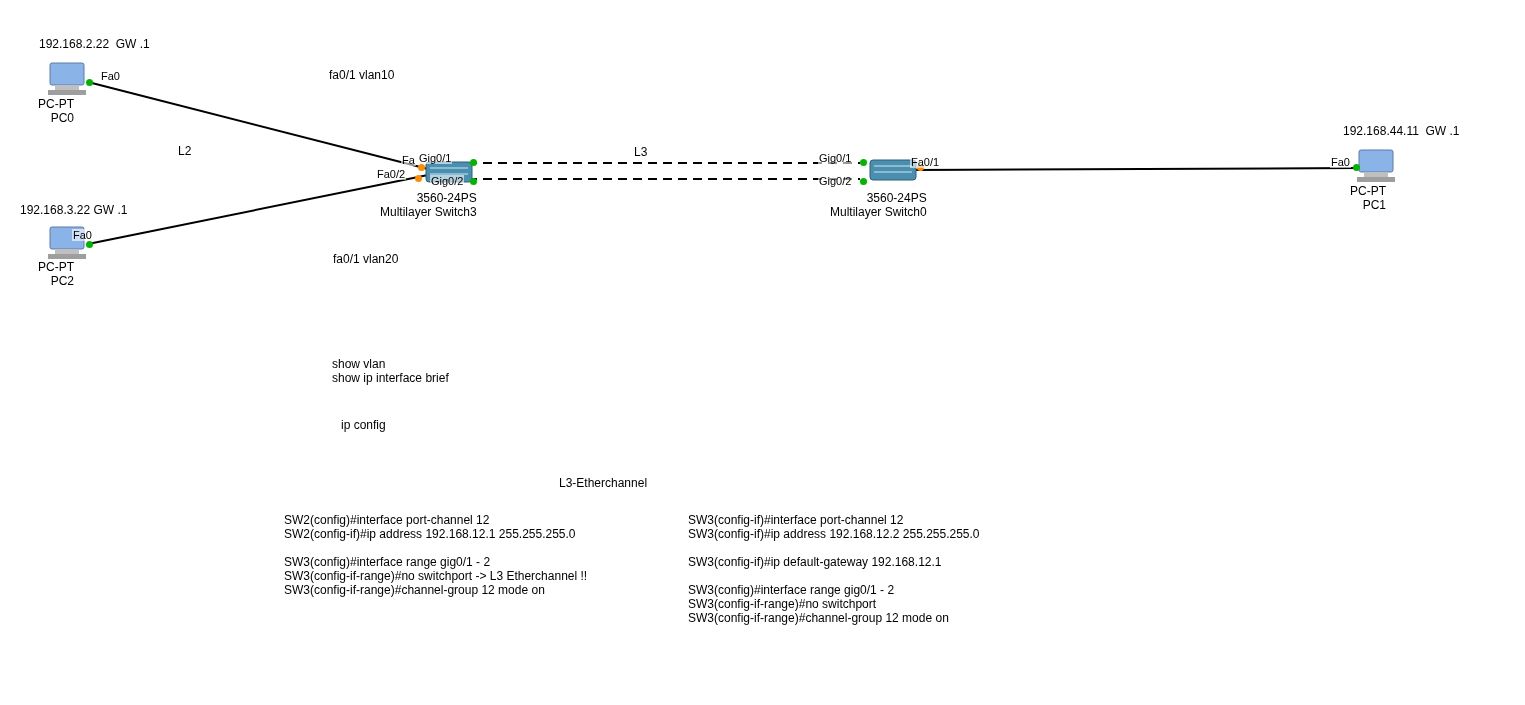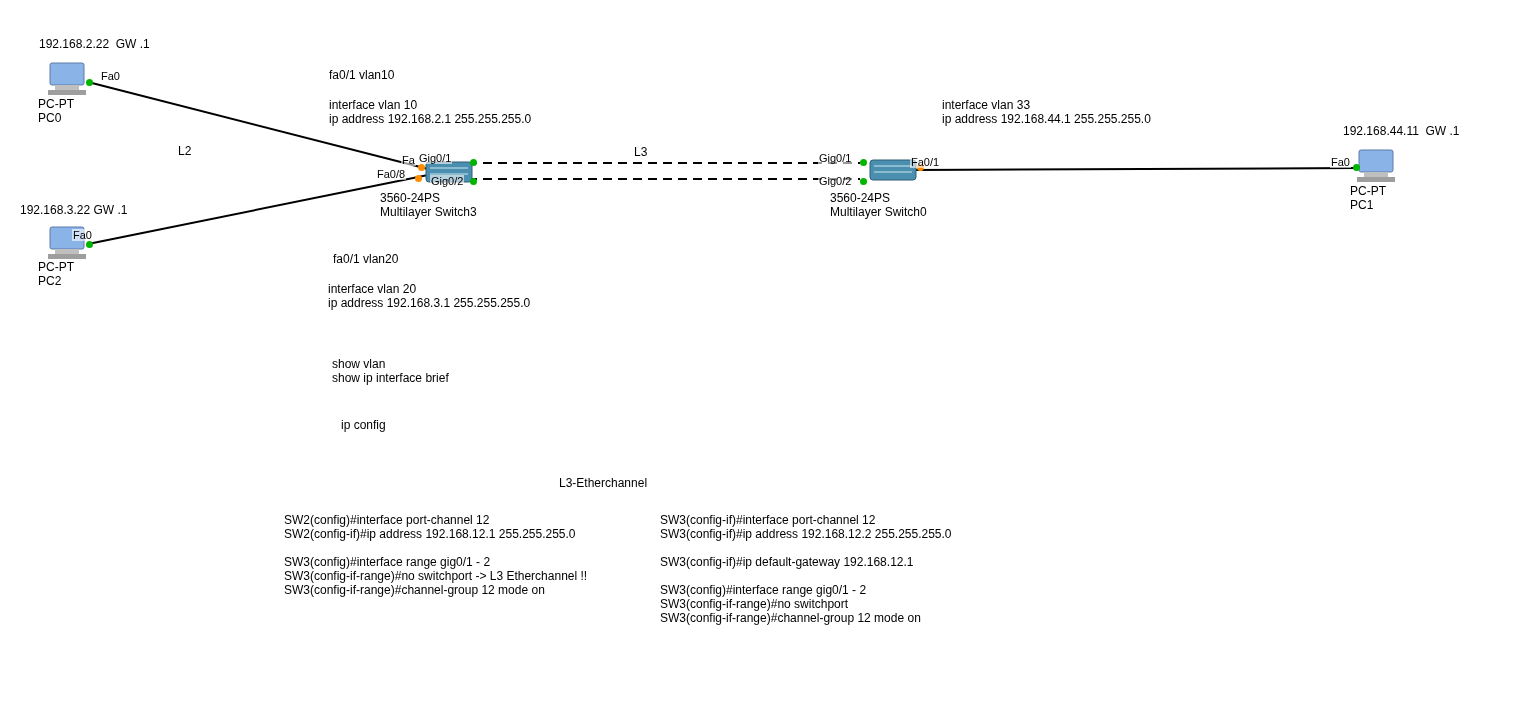--- a/index.html
+++ b/index.html
@@ -1,18 +1,18 @@
 <!DOCTYPE html>
 <html><head>
 <meta charset="utf-8">
 <style>
   html,body{margin:0;padding:0;width:1525px;height:705px;background:#fff;font-family:Tahoma,Arial,sans-serif;font-size:12px;color:#000;position:relative;overflow:hidden}
   .canvas{position:absolute;inset:0}
   .txt{position:absolute;white-space:pre;line-height:14px}
-  .device-label{position:absolute;text-align:left;white-space:nowrap}
+  .device-label{position:absolute;text-align:right;white-space:nowrap}
   .link-port{position:absolute;font-size:11px;background:rgba(255,255,255,.6);padding:0 1px}
   .status-dot{position:absolute;width:7px;height:7px;border-radius:50%}
   .green{background:#00b400}
   .orange{background:#ff8c00}
   svg{position:absolute;inset:0;width:1525px;height:705px;pointer-events:none}
 </style>
 </head>
 <body>
 
 <div class="canvas">
@@ -59,21 +59,21 @@
 <div class="status-dot green" style="left:470px;top:159px"></div>
 <div class="status-dot green" style="left:470px;top:178px"></div>
 <div class="status-dot green" style="left:860px;top:159px"></div>
 <div class="status-dot green" style="left:860px;top:178px"></div>
 <div class="status-dot orange" style="left:917px;top:164px"></div>
 
 <div class="link-port" style="left:100px;top:70px">Fa0</div>
 <div class="link-port" style="left:72px;top:229px">Fa0</div>
 <div class="link-port" style="left:1330px;top:156px">Fa0</div>
 <div class="link-port" style="left:401px;top:154px">Fa</div>
-<div class="link-port" style="left:376px;top:168px">Fa0/8</div>
+<div class="link-port" style="left:376px;top:168px">Fa0/2</div>
 <div class="link-port" style="left:418px;top:152px">Gig0/1</div>
 <div class="link-port" style="left:430px;top:175px">Gig0/2</div>
 <div class="link-port" style="left:818px;top:152px">Gig0/1</div>
 <div class="link-port" style="left:818px;top:175px">Gig0/2</div>
 <div class="link-port" style="left:910px;top:156px">Fa0/1</div>
 
 <div class="txt" style="left:39px;top:37px">192.168.2.22  GW .1</div>
 <div class="device-label" style="left:38px;top:97px">
   <span>PC-PT</span><br>
   <span>PC0</span>
@@ -96,38 +96,32 @@
   <span>Multilayer Switch3</span>
 </div>
 <div class="device-label" style="left:830px;top:191px">
   <span>3560-24PS</span><br>
   <span>Multilayer Switch0</span>
 </div>
 
 <div class="txt" style="left:178px;top:144px">L2</div>
 <div class="txt" style="left:634px;top:145px">L3</div>
 <div class="txt" style="left:329px;top:68px">fa0/1 vlan10</div>
-<div class="txt" style="left:329px;top:98px">interface vlan 10
-ip address 192.168.2.1 255.255.255.0</div>
-<div class="txt" style="left:942px;top:98px">interface vlan 33
-ip address 192.168.44.1 255.255.255.0</div>
 <div class="txt" style="left:333px;top:252px">fa0/1 vlan20</div>
-<div class="txt" style="left:328px;top:282px">interface vlan 20
-ip address 192.168.3.1 255.255.255.0</div>
 <div class="txt" style="left:332px;top:357px">show vlan
 show ip interface brief</div>
 <div class="txt" style="left:341px;top:418px">ip config</div>
 <div class="txt" style="left:559px;top:476px">L3-Etherchannel</div>
 <div class="txt" style="left:284px;top:513px">SW2(config)#interface port-channel 12
 SW2(config-if)#ip address 192.168.12.1 255.255.255.0
 
 SW3(config)#interface range gig0/1 - 2
 SW3(config-if-range)#no switchport -&gt; L3 Etherchannel !!
 SW3(config-if-range)#channel-group 12 mode on</div>
-<div class="txt" style="left:660px;top:513px">SW3(config-if)#interface port-channel 12
+<div class="txt" style="left:688px;top:513px">SW3(config-if)#interface port-channel 12
 SW3(config-if)#ip address 192.168.12.2 255.255.255.0
 
 SW3(config-if)#ip default-gateway 192.168.12.1
 
 SW3(config)#interface range gig0/1 - 2
 SW3(config-if-range)#no switchport
 SW3(config-if-range)#channel-group 12 mode on</div>
 
 </div>
 

